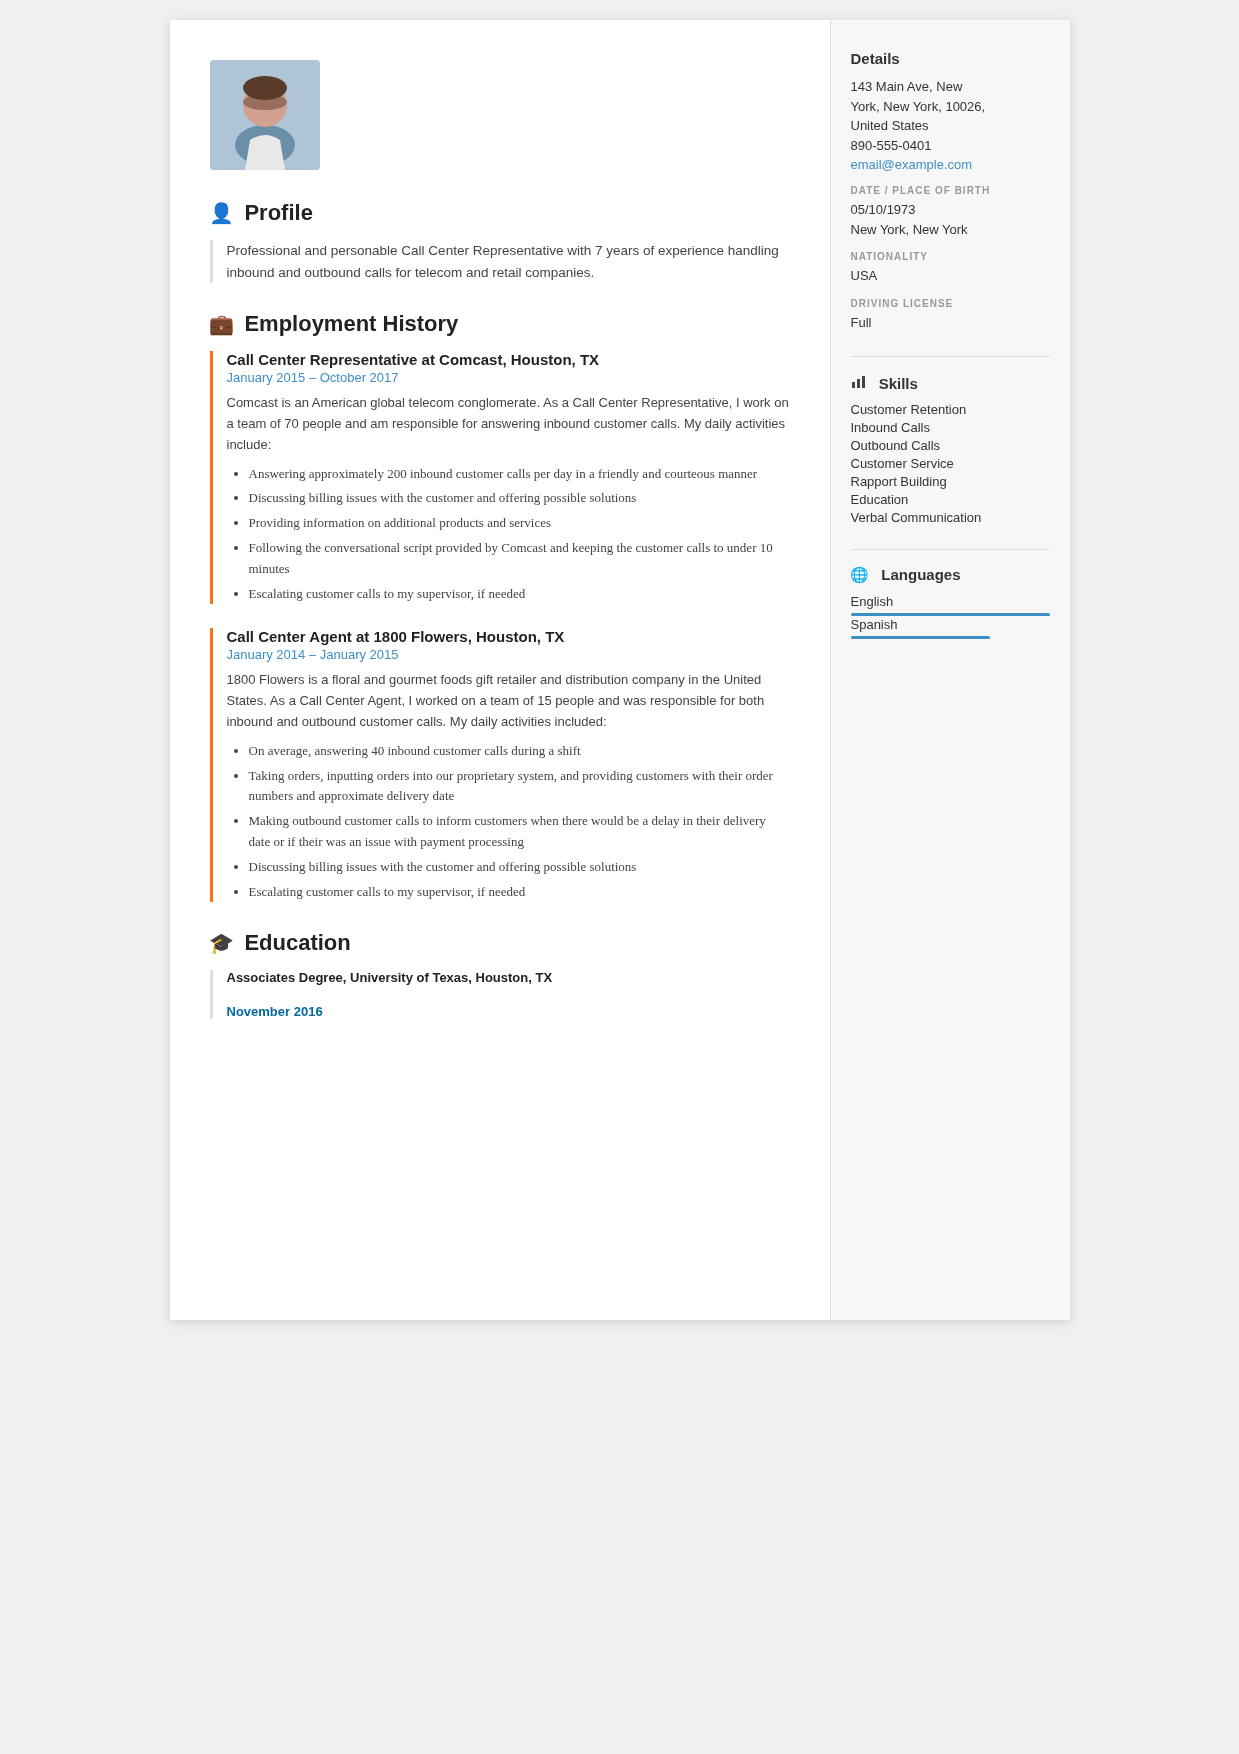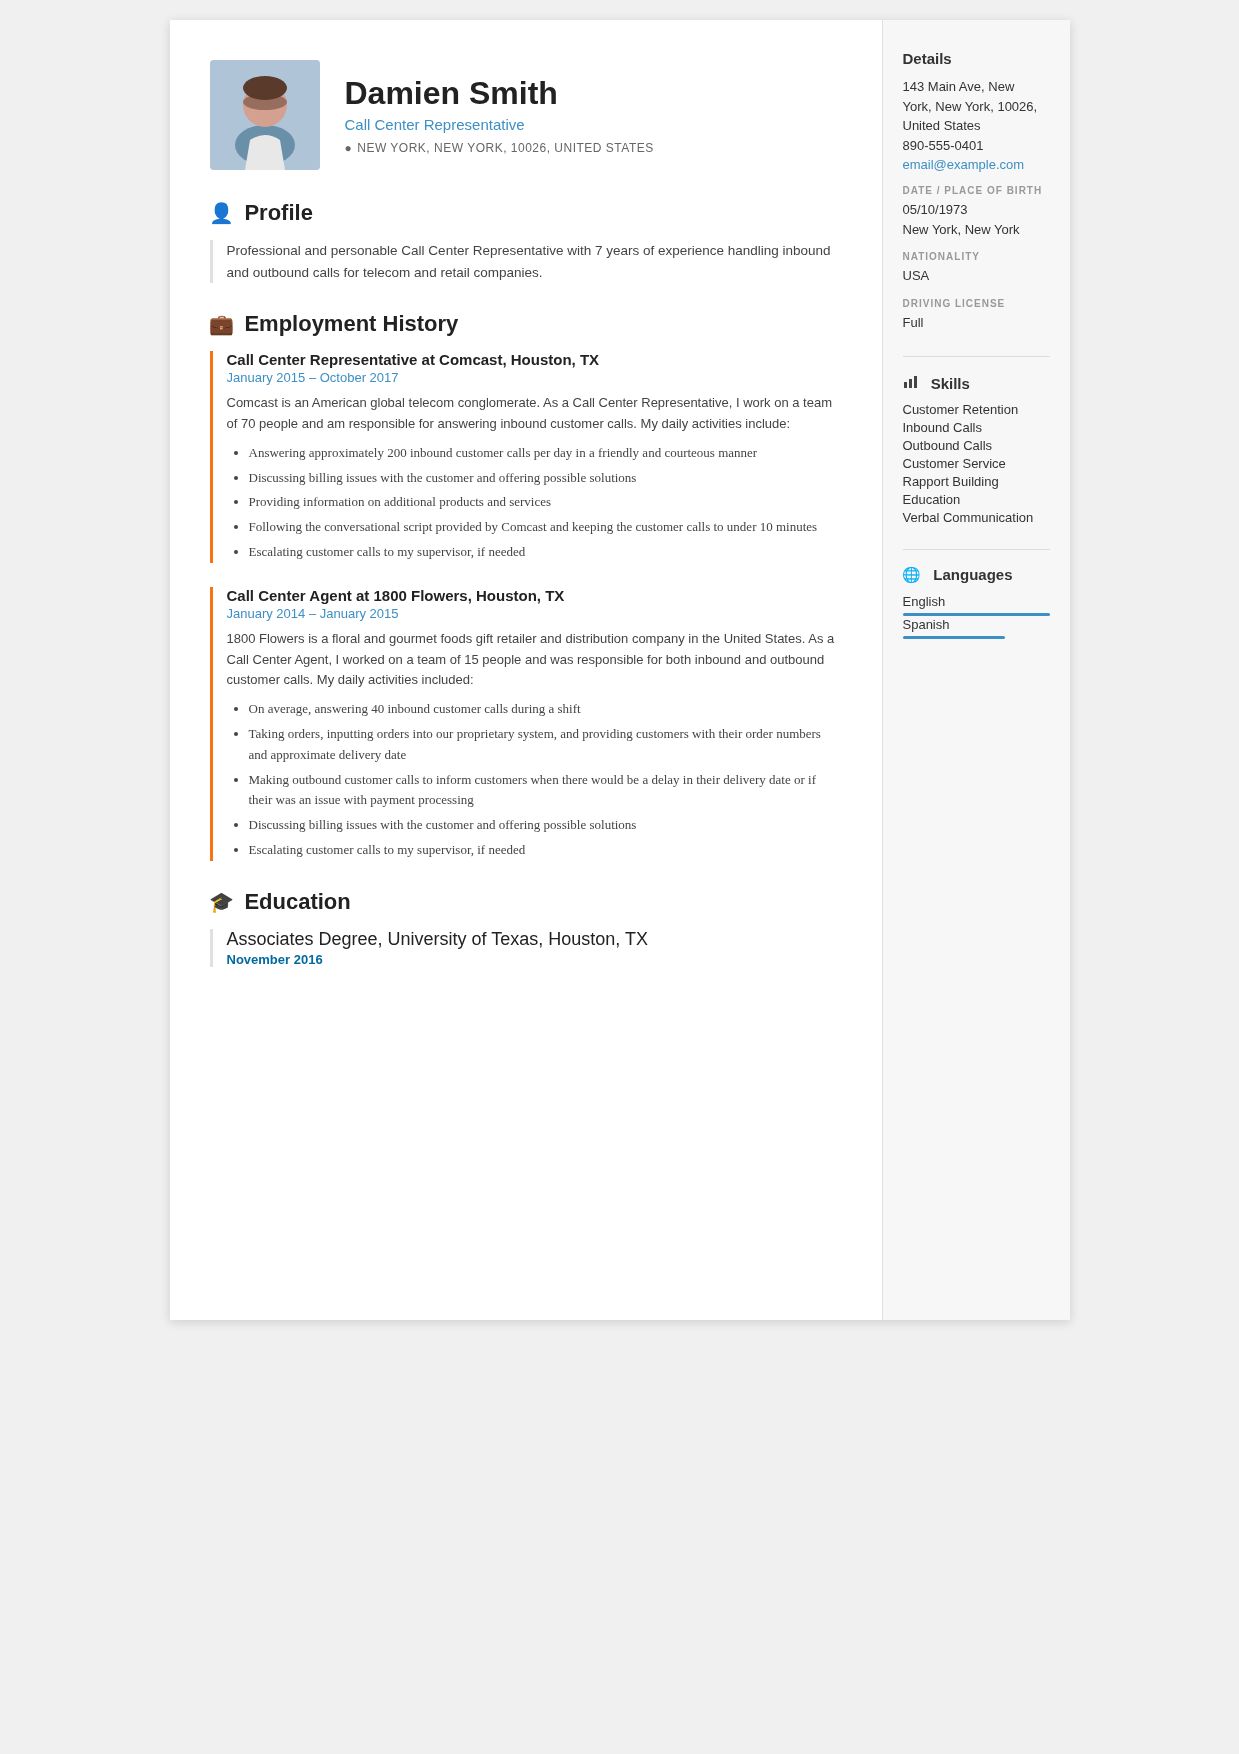--- a/index.html
+++ b/index.html
@@ -15,21 +15,21 @@
       background: #fff;
       display: flex;
       min-height: 1300px;
       box-shadow: 0 2px 10px rgba(0,0,0,0.15);
     }
     .main-content {
       flex: 1;
       padding: 40px 40px 40px 40px;
     }
     .sidebar {
-      width: 188px;
+      width: 240px;
       background: #f7f7f7;
       padding: 30px 20px;
       border-left: 1px solid #e0e0e0;
     }
 
     
     .header {
       display: flex;
       align-items: center;
       margin-bottom: 30px;
@@ -134,24 +134,24 @@
       line-height: 1.6;
       margin-bottom: 4px;
     }
 
     
     .edu-entry {
       border-left: 3px solid #e0e0e0;
       padding-left: 14px;
     }
     .edu-degree {
-      font-size: 18px;
-      font-weight: normal;
-      color: #222;
-      margin-bottom: 2px;
+      font-size: 13px;
+      font-weight: bold;
+      color: #222;
+      margin-bottom: 19px;
     }
     .edu-date {
       color: #0369a1;
       font-size: 13px;
       font-weight: bold;
     }
 
     
     .sidebar-section {
       margin-bottom: 24px;
@@ -233,28 +233,20 @@
 
           <ellipse cx="55" cy="85" rx="30" ry="20" fill="#6a8fa8"></ellipse>
 
           <circle cx="55" cy="45" r="22" fill="#d4a090"></circle>
 
           <ellipse cx="55" cy="28" rx="22" ry="12" fill="#5a3a2a"></ellipse>
           <ellipse cx="55" cy="42" rx="22" ry="8" fill="#5a3a2a" opacity="0.5"></ellipse>
 
           <path d="M40 80 Q55 70 70 80 L75 110 L35 110 Z" fill="#e8e8e8"></path>
         </svg>
-      </div>
-      <div class="header-info">
-        <h1>Damien Smith</h1>
-        <div class="job-title">Call Center Representative</div>
-        <div class="location">
-          <span class="location-icon">●</span>
-          <span>NEW YORK, NEW YORK, 10026, UNITED STATES</span>
-        </div>
       </div>
     </div>
 
     <div class="section">
       <div class="section-title">
         <span class="section-icon">👤</span>
         <span>Profile</span>
       </div>
       <div class="profile-text">Professional and personable Call Center Representative with 7 years of experience handling inbound and outbound calls for telecom and retail companies.</div>
     </div>

